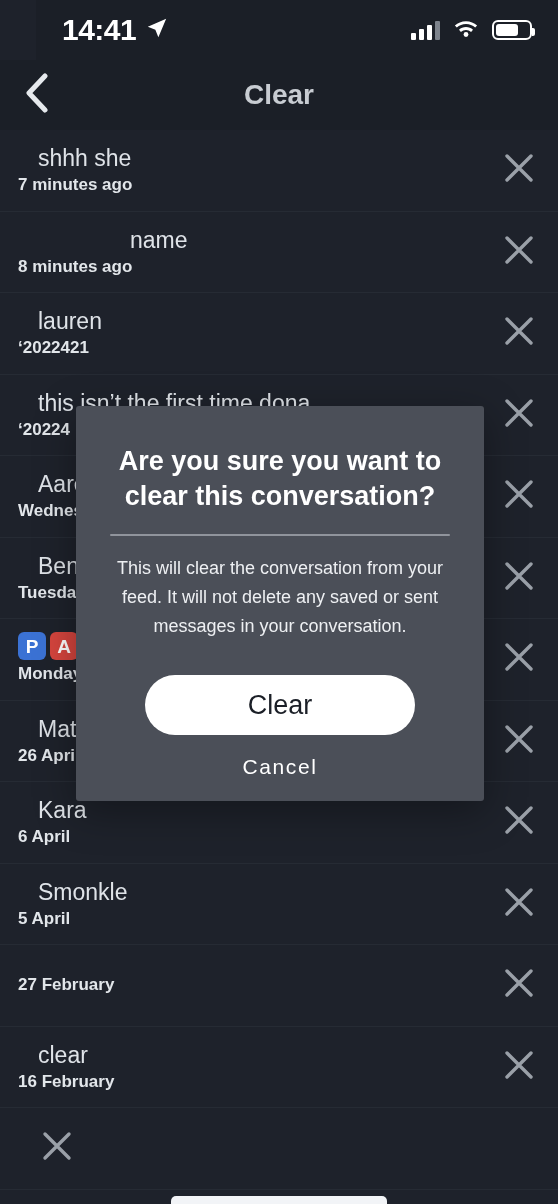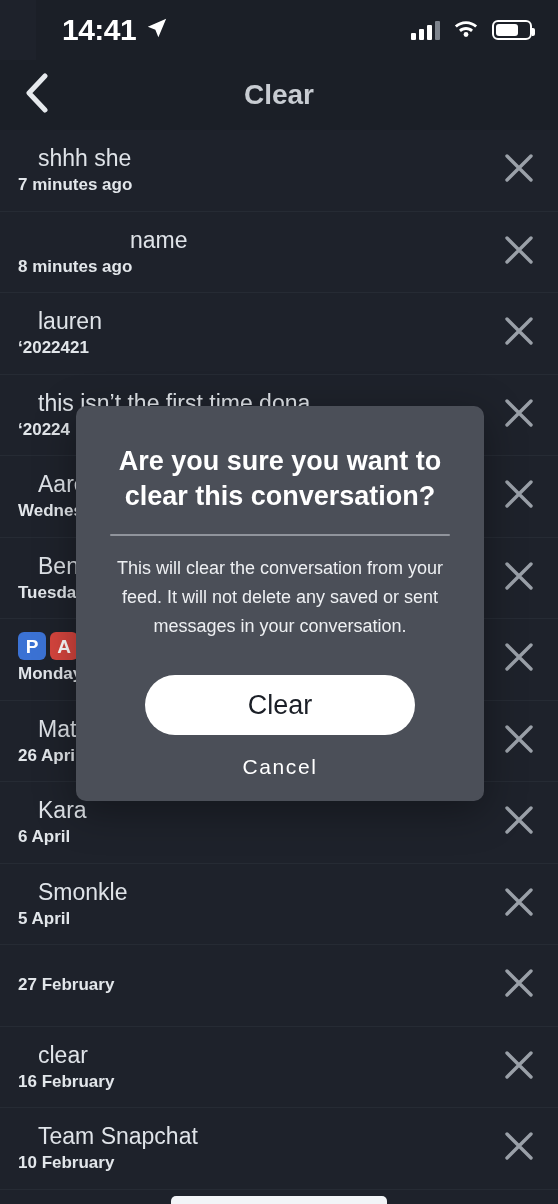--- a/index.html
+++ b/index.html
@@ -99,21 +99,21 @@
   #home-indicator {
     position:absolute; left:50%; bottom:0; transform:translateX(-50%);
     width:216px; height:8px; background:#f2f4f7; border-radius:5px 5px 0 0;
   }
 
   
   #dialog {
     position:absolute;
     left:76px; top:406px; width:408px;
     background:#4b4f58;
-    border-radius:10px;
+    border-radius:3px;
     padding:28px 26px 22px 26px;
     text-align:center;
     box-shadow:0 10px 40px rgba(0,0,0,0.35);
   }
   #dialog-title {
     color:#ffffff; font-size:27px; font-weight:bold; line-height:35px;
     padding:10px 8px 0 8px;
   }
   #dialog-divider {
     height:2px; background:#90949c; margin:20px 8px 18px 8px; border-radius:1px;
@@ -307,24 +307,20 @@
           <div class="row-name">clear</div>
           <div class="row-sub">16 February</div>
         </div>
         <div class="row-x">
           <span class="x-glyph"><svg width="34" height="34" viewBox="0 0 34 34">
               <path d="M5 5L29 29M29 5L5 29" stroke="#9aa0a8" stroke-width="3.4" stroke-linecap="round"></path>
             </svg></span>
         </div>
       </div>
       <div class="row">
-        <div class="row-text">
-          <div class="row-name">Team Snapchat</div>
-          <div class="row-sub">10 February</div>
-        </div>
         <div class="row-x">
           <span class="x-glyph"><svg width="34" height="34" viewBox="0 0 34 34">
               <path d="M5 5L29 29M29 5L5 29" stroke="#9aa0a8" stroke-width="3.4" stroke-linecap="round"></path>
             </svg></span>
         </div>
       </div>
     </div>
 
   <div id="dialog">
     <div id="dialog-title">Are you sure you want to clear this conversation?</div>

